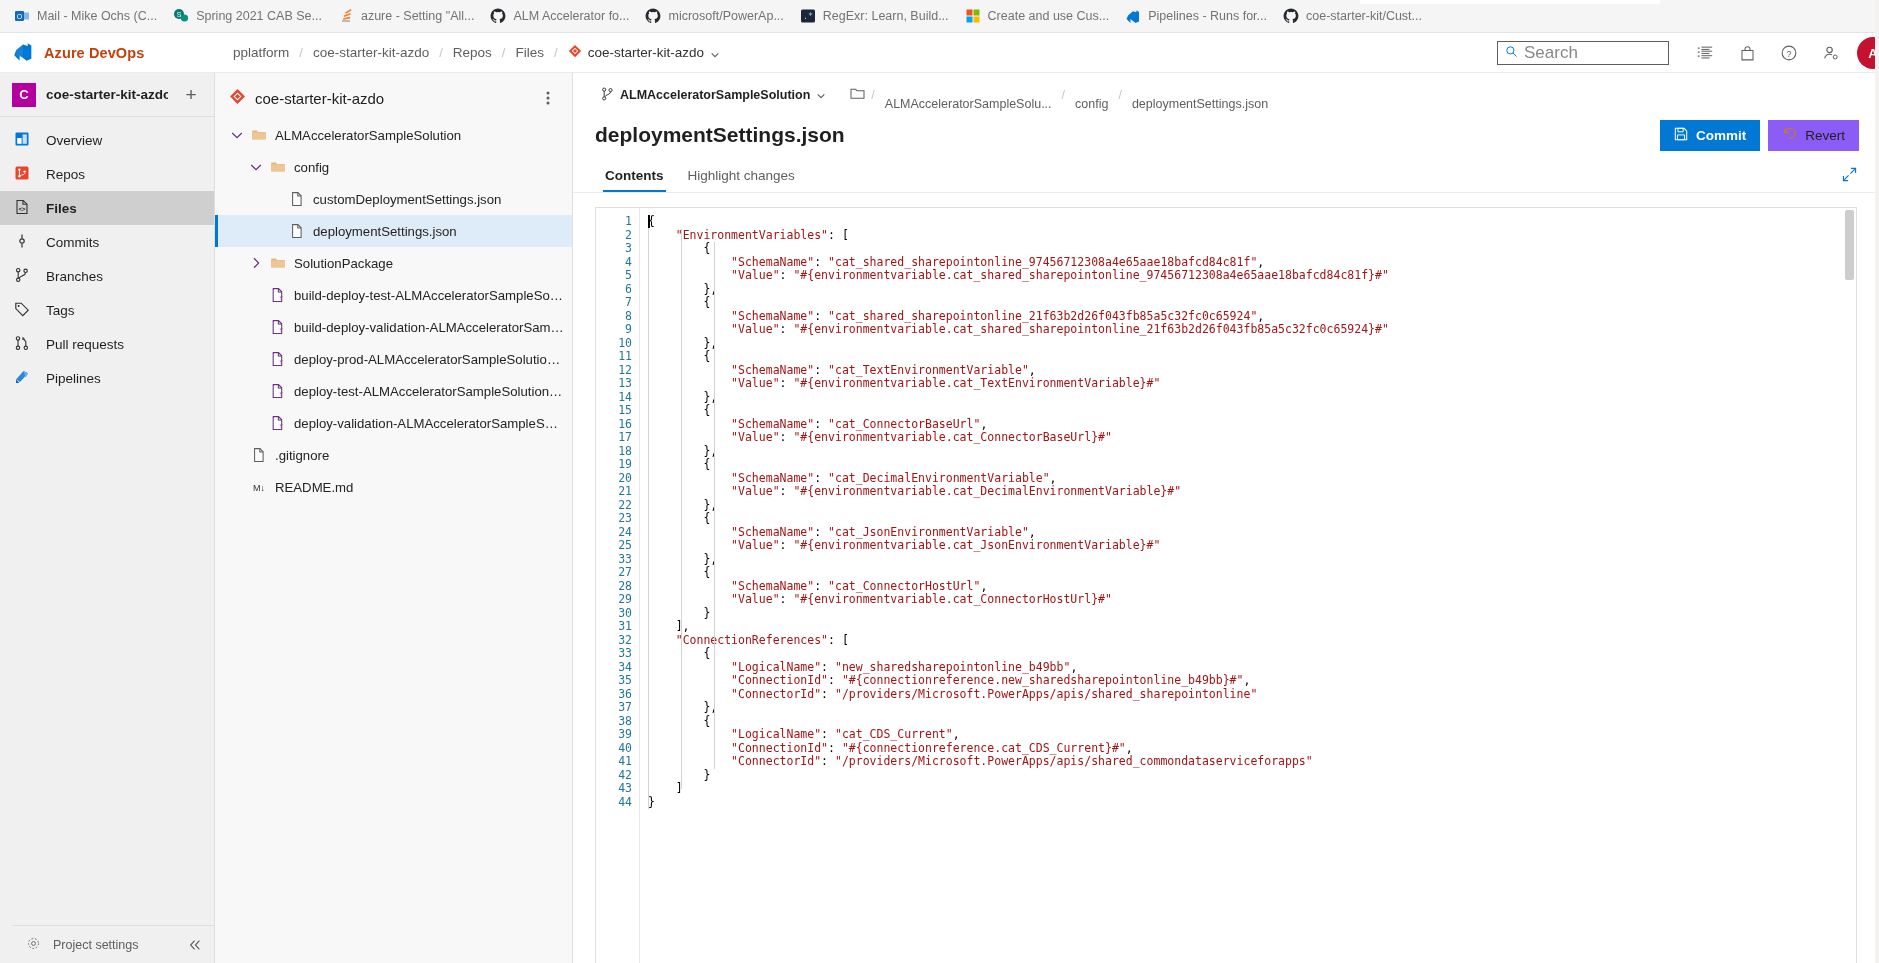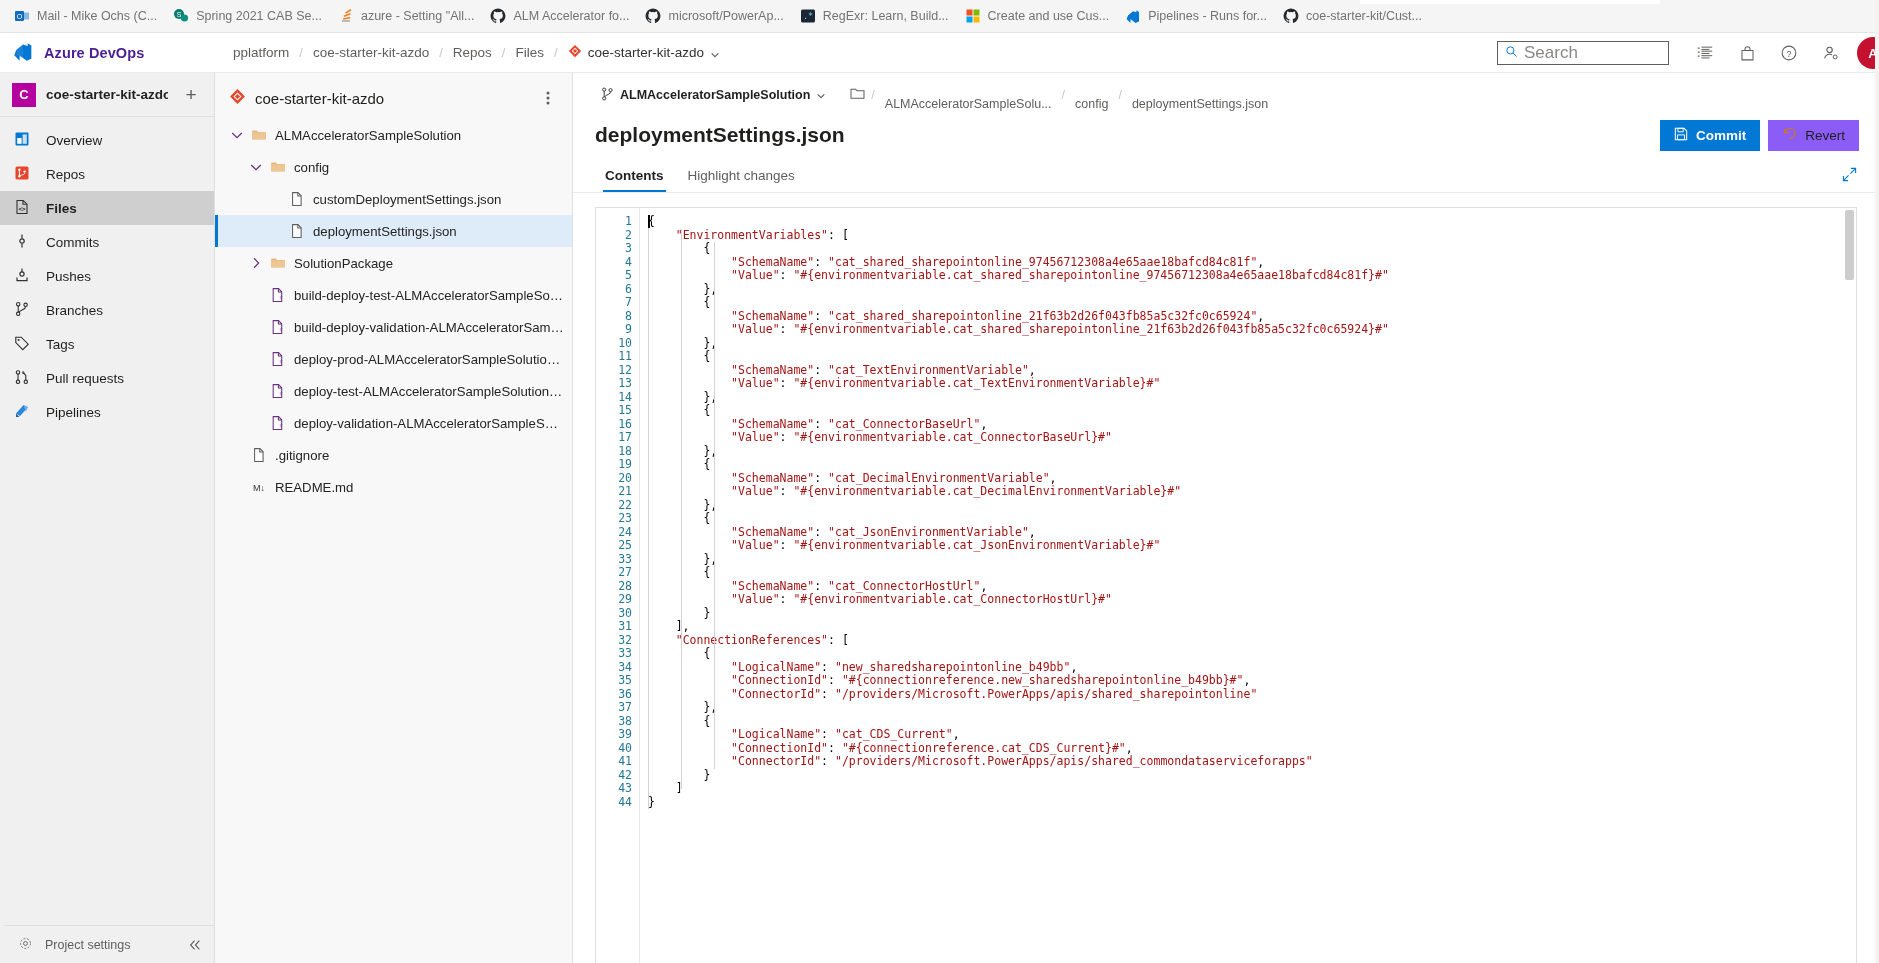--- a/index.html
+++ b/index.html
@@ -48,21 +48,21 @@
     align-items: center;
     border-bottom: 1px solid #edebe9;
     position: relative;
   }
   .ado-logo-wrap {
     width: 215px; height: 40px;
     display: flex; align-items: center; gap: 10px;
     padding-left: 12px;
   }
   .ado-brand {
-    font-size: 14.5px; font-weight: bold; color: #4c1d95;
+    font-size: 14.5px; font-weight: bold; color: #c2410c;
     letter-spacing: .1px;
   }
   .top-crumbs {
     display: flex; align-items: center;
     gap: 0px;
     font-size: 13.5px;
     margin-left: 8px;
   }
   .top-crumbs a {
     color: #605e5c; text-decoration: none;
@@ -142,21 +142,21 @@
   .nav-list { padding-top: 6px; }
   .nav-item {
     height: 34px; display: flex; align-items: center;
     gap: 14px; padding-left: 14px;
     font-size: 13.5px; color: #201f1e; cursor: pointer;
     position: relative;
   }
   .nav-item.sel { background: #cfcfcf; font-weight: bold; }
   .nav-ico { width: 18px; height: 18px; flex: none; display:block; }
   .projnav-foot {
-    position: absolute; bottom: 0; left: 4px; right: 0;
+    position: absolute; bottom: 0; left: 12px; right: 0;
     height: 38px; border-top: 1px solid #e1dfdd;
     display: flex; align-items: center; gap: 12px;
     padding-left: 14px;
     font-size: 12.5px; color: #605e5c;
   }
   .collapse-ico { position: absolute; right: 12px; top: 12px; cursor: pointer; }
 
   
   .tree {
     width: 358px; flex: none;
@@ -481,28 +481,20 @@
               <text x="8" y="12" font-size="6" fill="#323130" text-anchor="middle" font-family="DejaVu Sans Mono">&lt;&gt;</text>
             </svg></span>
           <span>Files</span>
         </div>
         <div class="nav-item">
           <span class="nav-ico"><svg width="16" height="16" viewBox="0 0 16 16">
               <circle cx="8" cy="8" r="2.2" stroke="#323130" stroke-width="1.2" fill="none"></circle>
               <path d="M8 1.4v4.2M8 10.4v4.2" stroke="#323130" stroke-width="1.2"></path>
             </svg></span>
           <span>Commits</span>
-        </div>
-        <div class="nav-item">
-          <span class="nav-ico"><svg width="16" height="16" viewBox="0 0 16 16">
-              <circle cx="8" cy="7" r="2.1" stroke="#323130" stroke-width="1.2" fill="none"></circle>
-              <path d="M8 4.9V1.5" stroke="#323130" stroke-width="1.2"></path>
-              <path d="M3 10.6v3h10v-3" stroke="#323130" stroke-width="1.2" fill="none"></path>
-            </svg></span>
-          <span>Pushes</span>
         </div>
         <div class="nav-item">
           <span class="nav-ico"><svg width="16" height="16" viewBox="0 0 16 16">
               <circle cx="4.2" cy="3.2" r="1.7" stroke="#323130" stroke-width="1.1" fill="none"></circle>
               <circle cx="4.2" cy="12.8" r="1.7" stroke="#323130" stroke-width="1.1" fill="none"></circle>
               <circle cx="11.6" cy="3.8" r="1.7" stroke="#323130" stroke-width="1.1" fill="none"></circle>
               <path d="M4.2 4.9v6.2M11.6 5.5c0 3.3-3.9 2.8-6.6 5.6" stroke="#323130" stroke-width="1.1" fill="none"></path>
             </svg></span>
           <span>Branches</span>
         </div>

